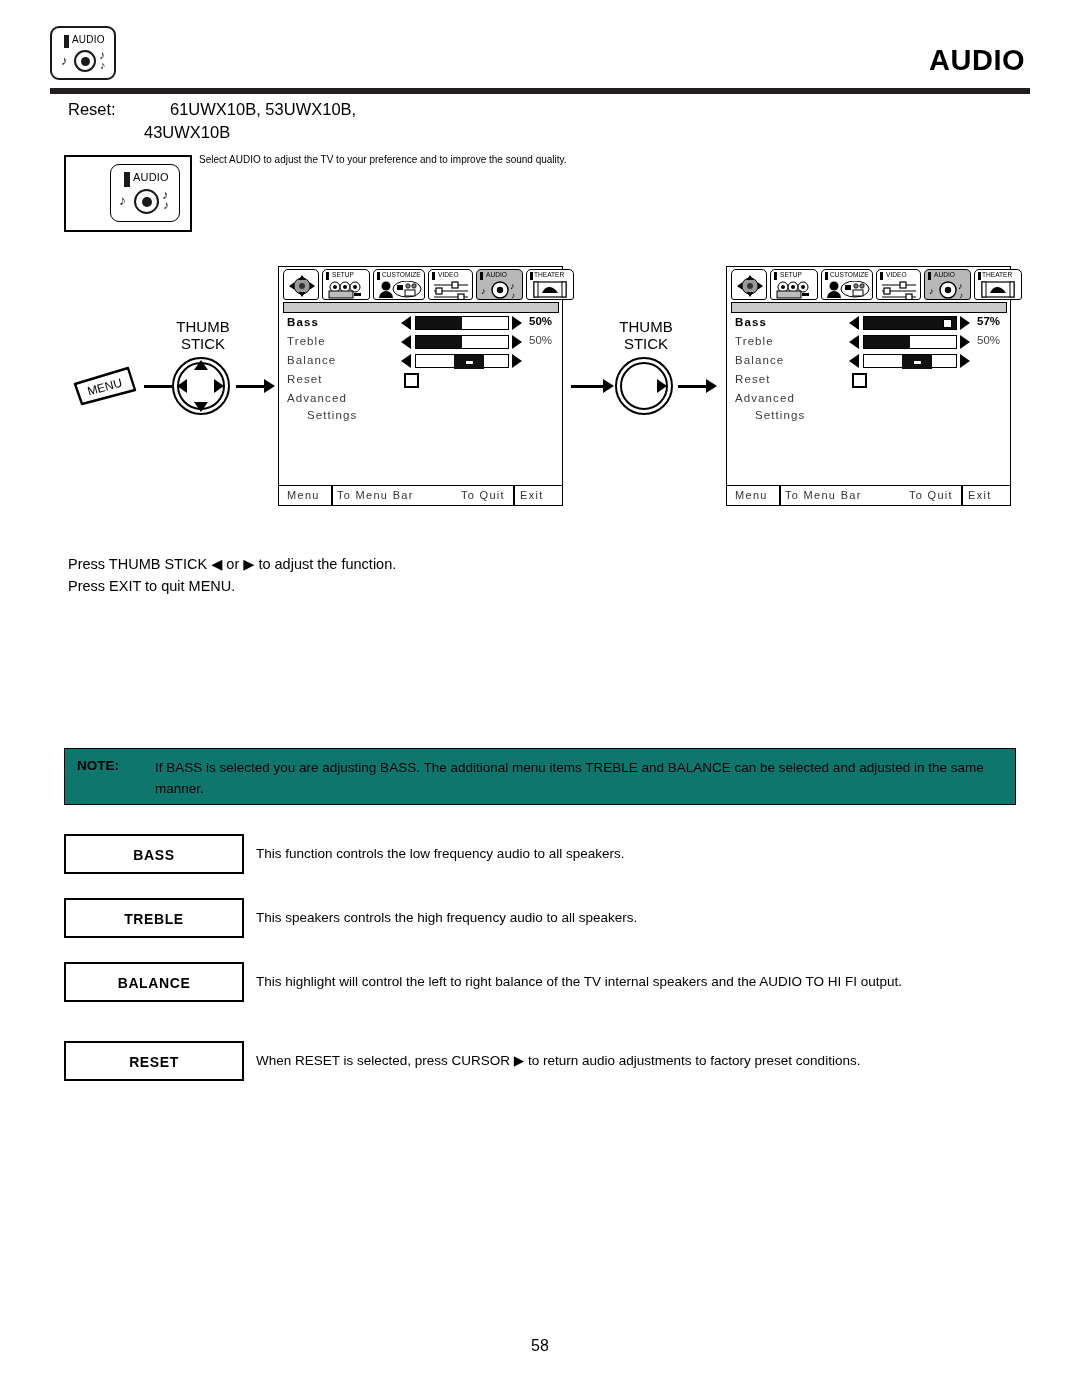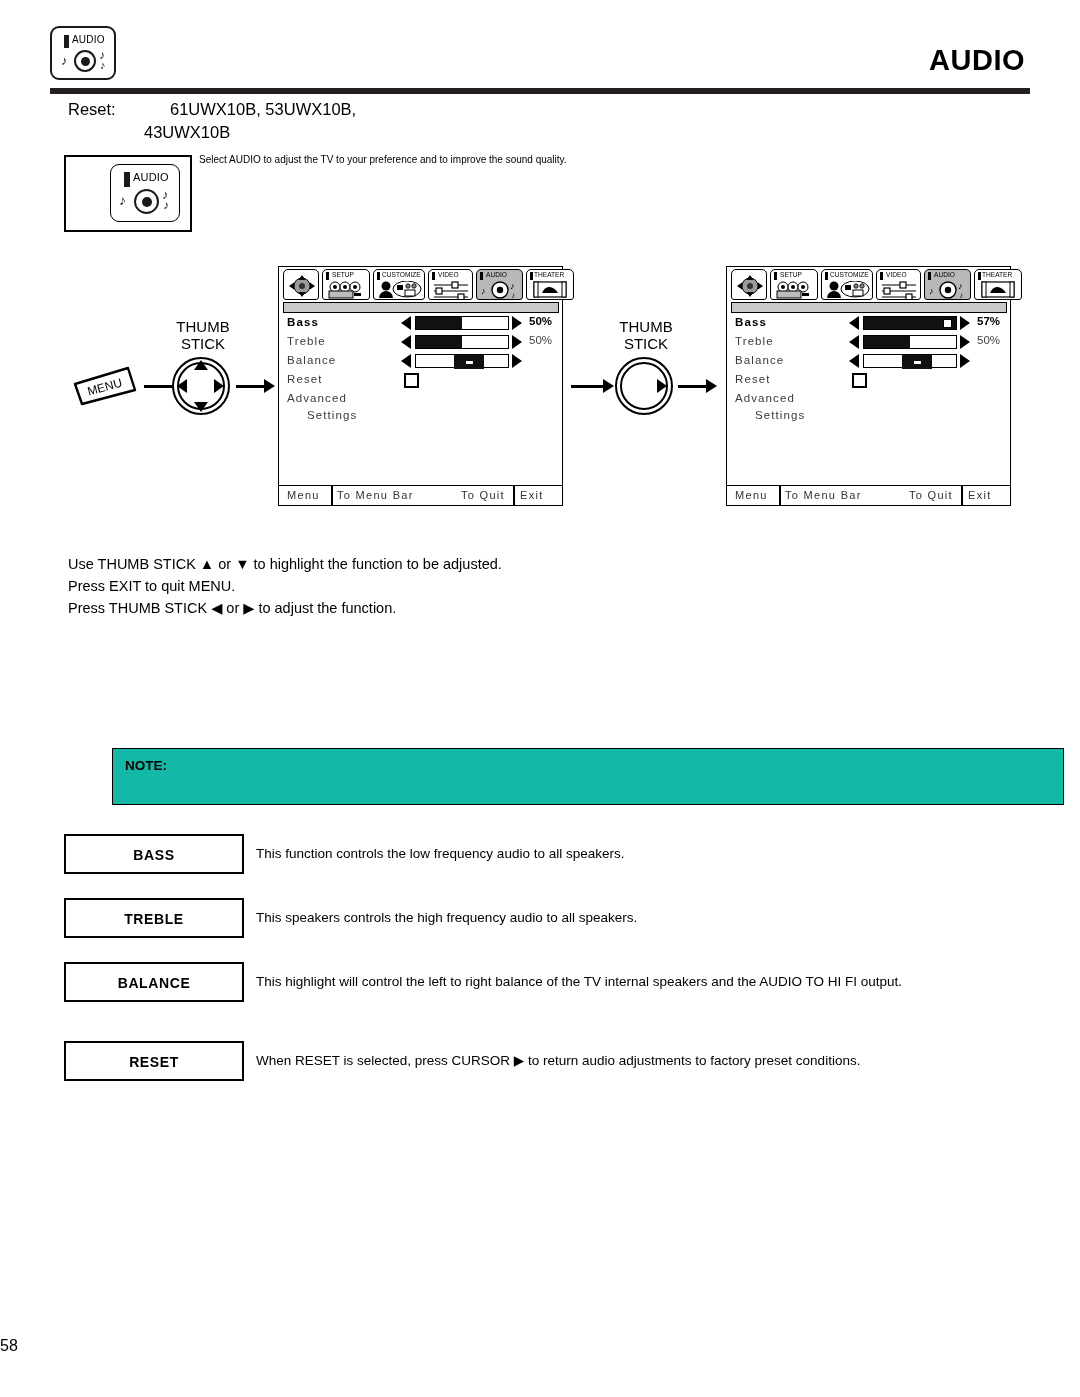--- a/index.html
+++ b/index.html
@@ -185,21 +185,21 @@
 
   
   #instructions {
     position:absolute; left:68px; top:553px; width:600px;
     font-size:14.5px; line-height:1.52;
   }
 
   
   #note-box {
     position:absolute; left:64px; top:748px; width:952px; height:57px;
-    border:1.6px solid #000; background:#14b8a6;margin-left:48px;
+    border:1.6px solid #000; background:#0f766e;
   }
   #note-label {
     position:absolute; left:12px; top:9px; font-size:13.5px; font-weight:bold;
   }
   #note-text {
     position:absolute; left:90px; top:9px; width:840px;
     font-size:13.5px; line-height:1.55;
   }
 
   
@@ -211,21 +211,21 @@
     position:absolute; width:100%; top:11px; text-align:center;
     font-size:14px; font-weight:bold; letter-spacing:.6px;
   }
   .def-text {
     position:absolute; left:256px; font-size:13.5px; line-height:1.4;
   }
 
   
   #page-number {
     position:absolute; left:0; top:1337px; width:1080px;
-    font-size:16px;
+    text-align:center; font-size:16px;
   }
 </style>
 </head>
 <body>
 
 <div id="header-audio-badge">
   <div class="badge-bar" style="left:12px; top:7px;"></div>
   <div class="badge-word" style="left:20px; top:6px;">AUDIO</div>
   <div class="note-glyph" style="left:9px; top:26px;">♪</div>
   <div class="badge-disc-outer" style="left:22px; top:22px; width:22px; height:22px;"></div>
@@ -537,27 +537,27 @@
     <span style="left:8px;">Menu</span>
     <div class="osd-foot-div" style="left:52px;"></div>
     <span style="left:58px;">To Menu Bar</span>
     <span style="left:182px;">To Quit</span>
     <div class="osd-foot-div" style="left:234px;"></div>
     <span style="left:241px;">Exit</span>
   </div>
 </div>
 
 <div id="instructions">
-  <div>Use THUMB STICK ▲ or ▼ to highlight the function to be adjusted.</div>
+  <div>Press THUMB STICK ◀ or ▶ to adjust the function.</div>
   <div>Press EXIT to quit MENU.</div>
-  <div>Press THUMB STICK ◀ or ▶ to adjust the function.</div>
 </div>
 
 <div id="note-box">
   <div id="note-label">NOTE:</div>
+  <div id="note-text">If BASS is selected you are adjusting BASS.  The additional menu items TREBLE and BALANCE can be selected and adjusted in the same manner.</div>
 </div>
 
 <div class="def-box" style="top:834px;">
   <div class="def-box-label">BASS</div>
 </div>
 <div class="def-text" style="top:845px; width:760px;">This function controls the low frequency audio to all speakers.</div>
 
 <div class="def-box" style="top:898px;">
   <div class="def-box-label">TREBLE</div>
 </div>

